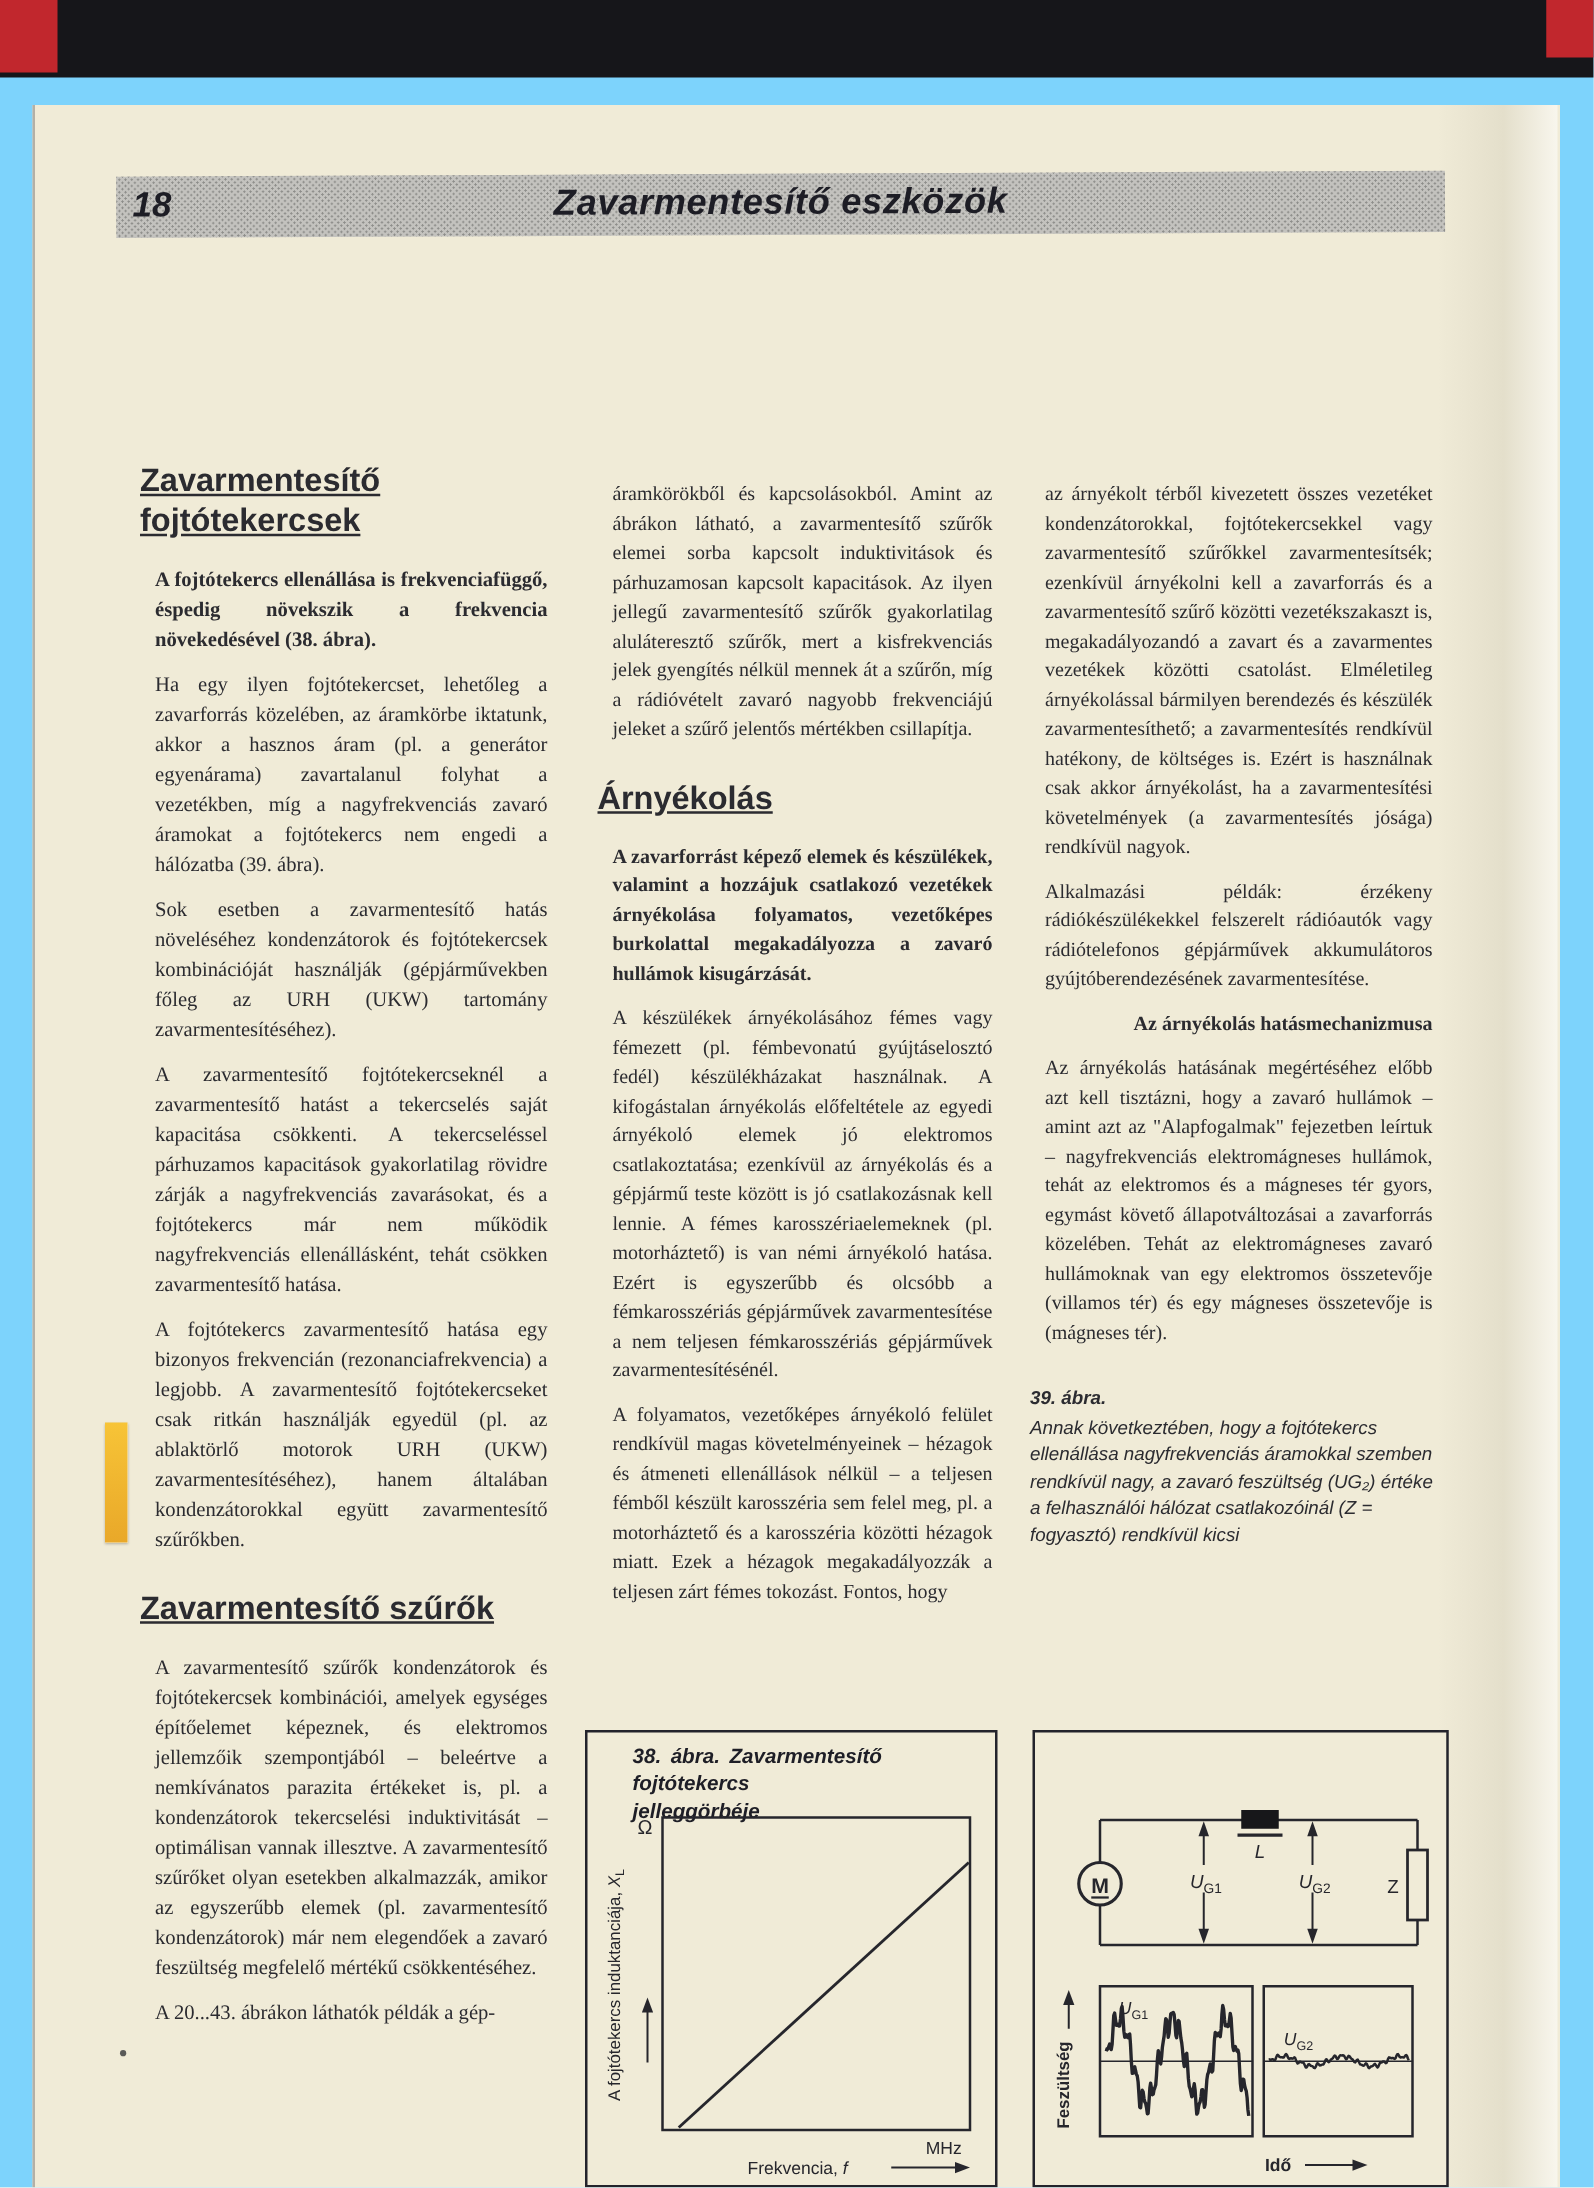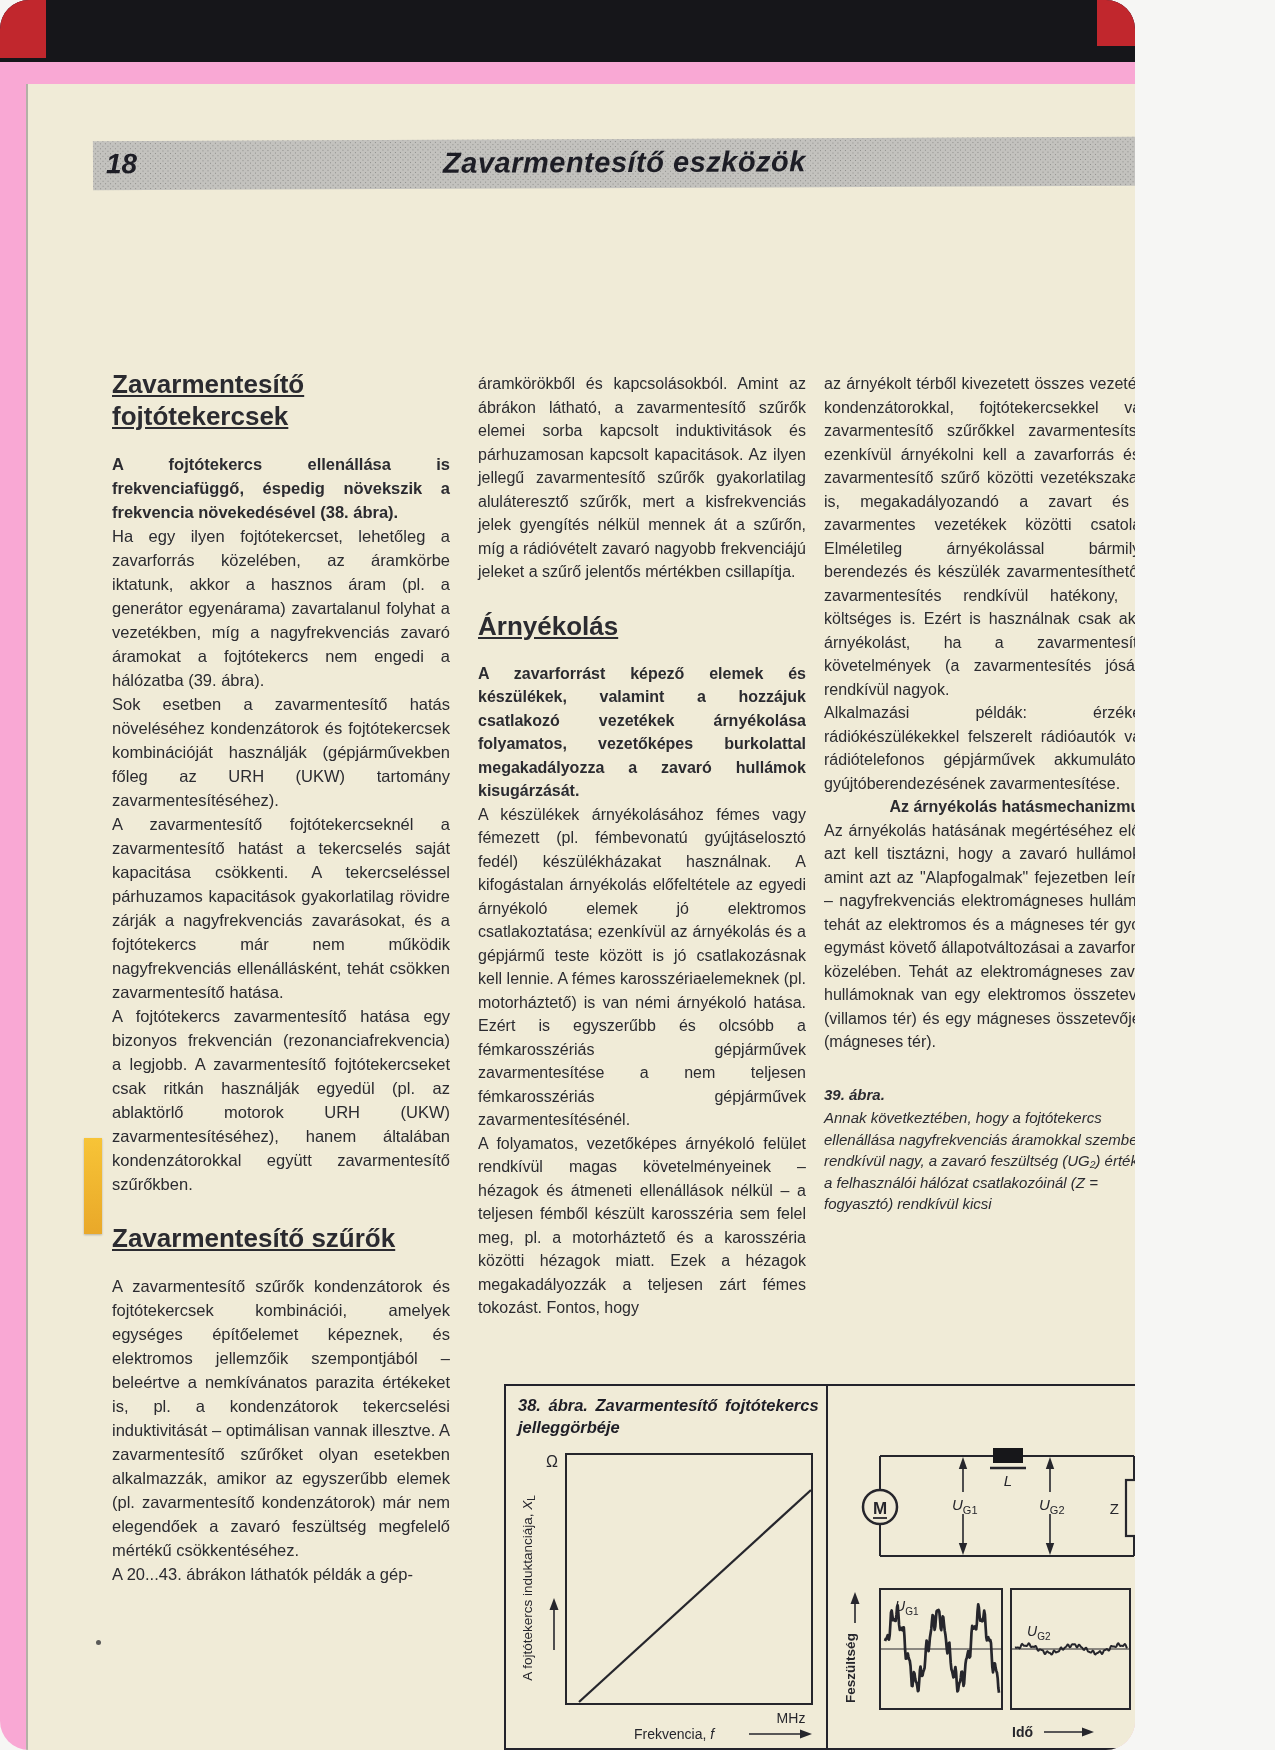--- a/index.html
+++ b/index.html
@@ -1,17 +1,17 @@
 <!DOCTYPE html>
 <html lang="hu"><head>
 <meta charset="utf-8">
 <style>
   html,body{margin:0;padding:0;background:#f6f6f4;}
-  .screen{position:relative;width:1135px;height:1750px;overflow:hidden;
-          background:#f9a8d4;font-family:"Liberation Sans","DejaVu Sans",sans-serif;color:#2b2b30;border-radius:29px;}
+  .screen{position:relative;width:1275px;height:1750px;overflow:hidden;
+          background:#7dd3fc;font-family:"Liberation Sans","DejaVu Sans",sans-serif;color:#2b2b30;}
   
   .topbar{position:absolute;left:0;top:0;width:1275px;height:62px;background:#16161a;}
   .corner{position:absolute;top:0;background:#c1272d;}
   .corner.left{left:0;width:46px;height:58px;}
   .corner.right{right:0;width:38px;height:46px;}
   .page{position:absolute;left:26px;top:84px;width:1220px;height:1666px;
         background:#f0ebd7;border-left:2px solid #b3b0a6;}
   .right-shade{position:absolute;top:84px;left:1150px;width:96px;height:1666px;
         background:linear-gradient(to right,rgba(120,115,95,0) 0%,rgba(120,115,95,.10) 55%,rgba(255,255,255,.55) 100%);}
   
@@ -19,36 +19,36 @@
         background-image:radial-gradient(#8e8e8b 22%,transparent 23%),radial-gradient(#8e8e8b 22%,transparent 23%);
         background-size:5px 5px;background-position:0 0,2.5px 2.5px;transform:rotate(-.25deg);}
   .band .num{position:absolute;left:13px;top:7px;font-size:28px;font-weight:bold;font-style:italic;color:#1d1d25;}
   .band .title{position:absolute;left:0;top:7px;width:100%;text-align:center;
         font-size:29px;font-weight:bold;font-style:italic;color:#1d1d25;letter-spacing:.5px;}
   .bookmark{position:absolute;left:84px;top:1138px;width:18px;height:96px;
         background:linear-gradient(#f7c437,#e9a829);box-shadow:0 1px 2px rgba(0,0,0,.25);}
   .speck{position:absolute;left:96px;top:1640px;width:5px;height:5px;border-radius:50%;background:#5a5a58;}
   
   .col{position:absolute;text-align:justify;hyphens:auto;}
-  .col p{margin:0;}
+  .col p{margin:12px;font-family:Liberation Serif, serif;}
   .col1{left:112px;top:368px;width:338px;font-size:16.5px;line-height:24px;}
   .col2{left:478px;top:372px;width:328px;font-size:16px;line-height:23.5px;}
   .col3{left:824px;top:372px;width:334px;font-size:16px;line-height:23.5px;}
   .section{font-size:26px;line-height:32px;font-weight:bold;margin:0 0 20px;text-align:left;text-decoration:underline;}
   .section.mt{margin-top:26px;}
   .bold{font-weight:bold;}
   .gap{margin-top:24px;}
   .smallgap{margin-top:13px;}
   .subhead{font-weight:bold;text-align:right;margin-top:24px;}
   .cap39{margin-top:30px;font-style:italic;font-size:15px;line-height:21.5px;text-align:left;}
   .cap39 .t{font-weight:bold;margin-bottom:2px;}
   
   .figbox{position:absolute;top:1384px;height:366px;background:#f0ebd7;
           border:2.5px solid #23232b;box-sizing:border-box;overflow:hidden;}
-  .fig38{left:504px;width:330px;}
+  .fig38{left:468px;width:330px;padding-left:24px;}
   .fig39{left:826px;width:333px;}
   .figcap{font-style:italic;font-weight:bold;font-size:16.5px;line-height:22px;
           margin:8px 12px 0;color:#1e1e26;text-align:left;}
   .wsp{word-spacing:3px;}
   .figsvg{position:absolute;left:0;top:54px;}
   svg text{font-family:"Liberation Sans","DejaVu Sans",sans-serif;fill:#26262c;}
   svg .ink{stroke:#26262c;fill:none;}
 </style>
 </head>
 <body>

